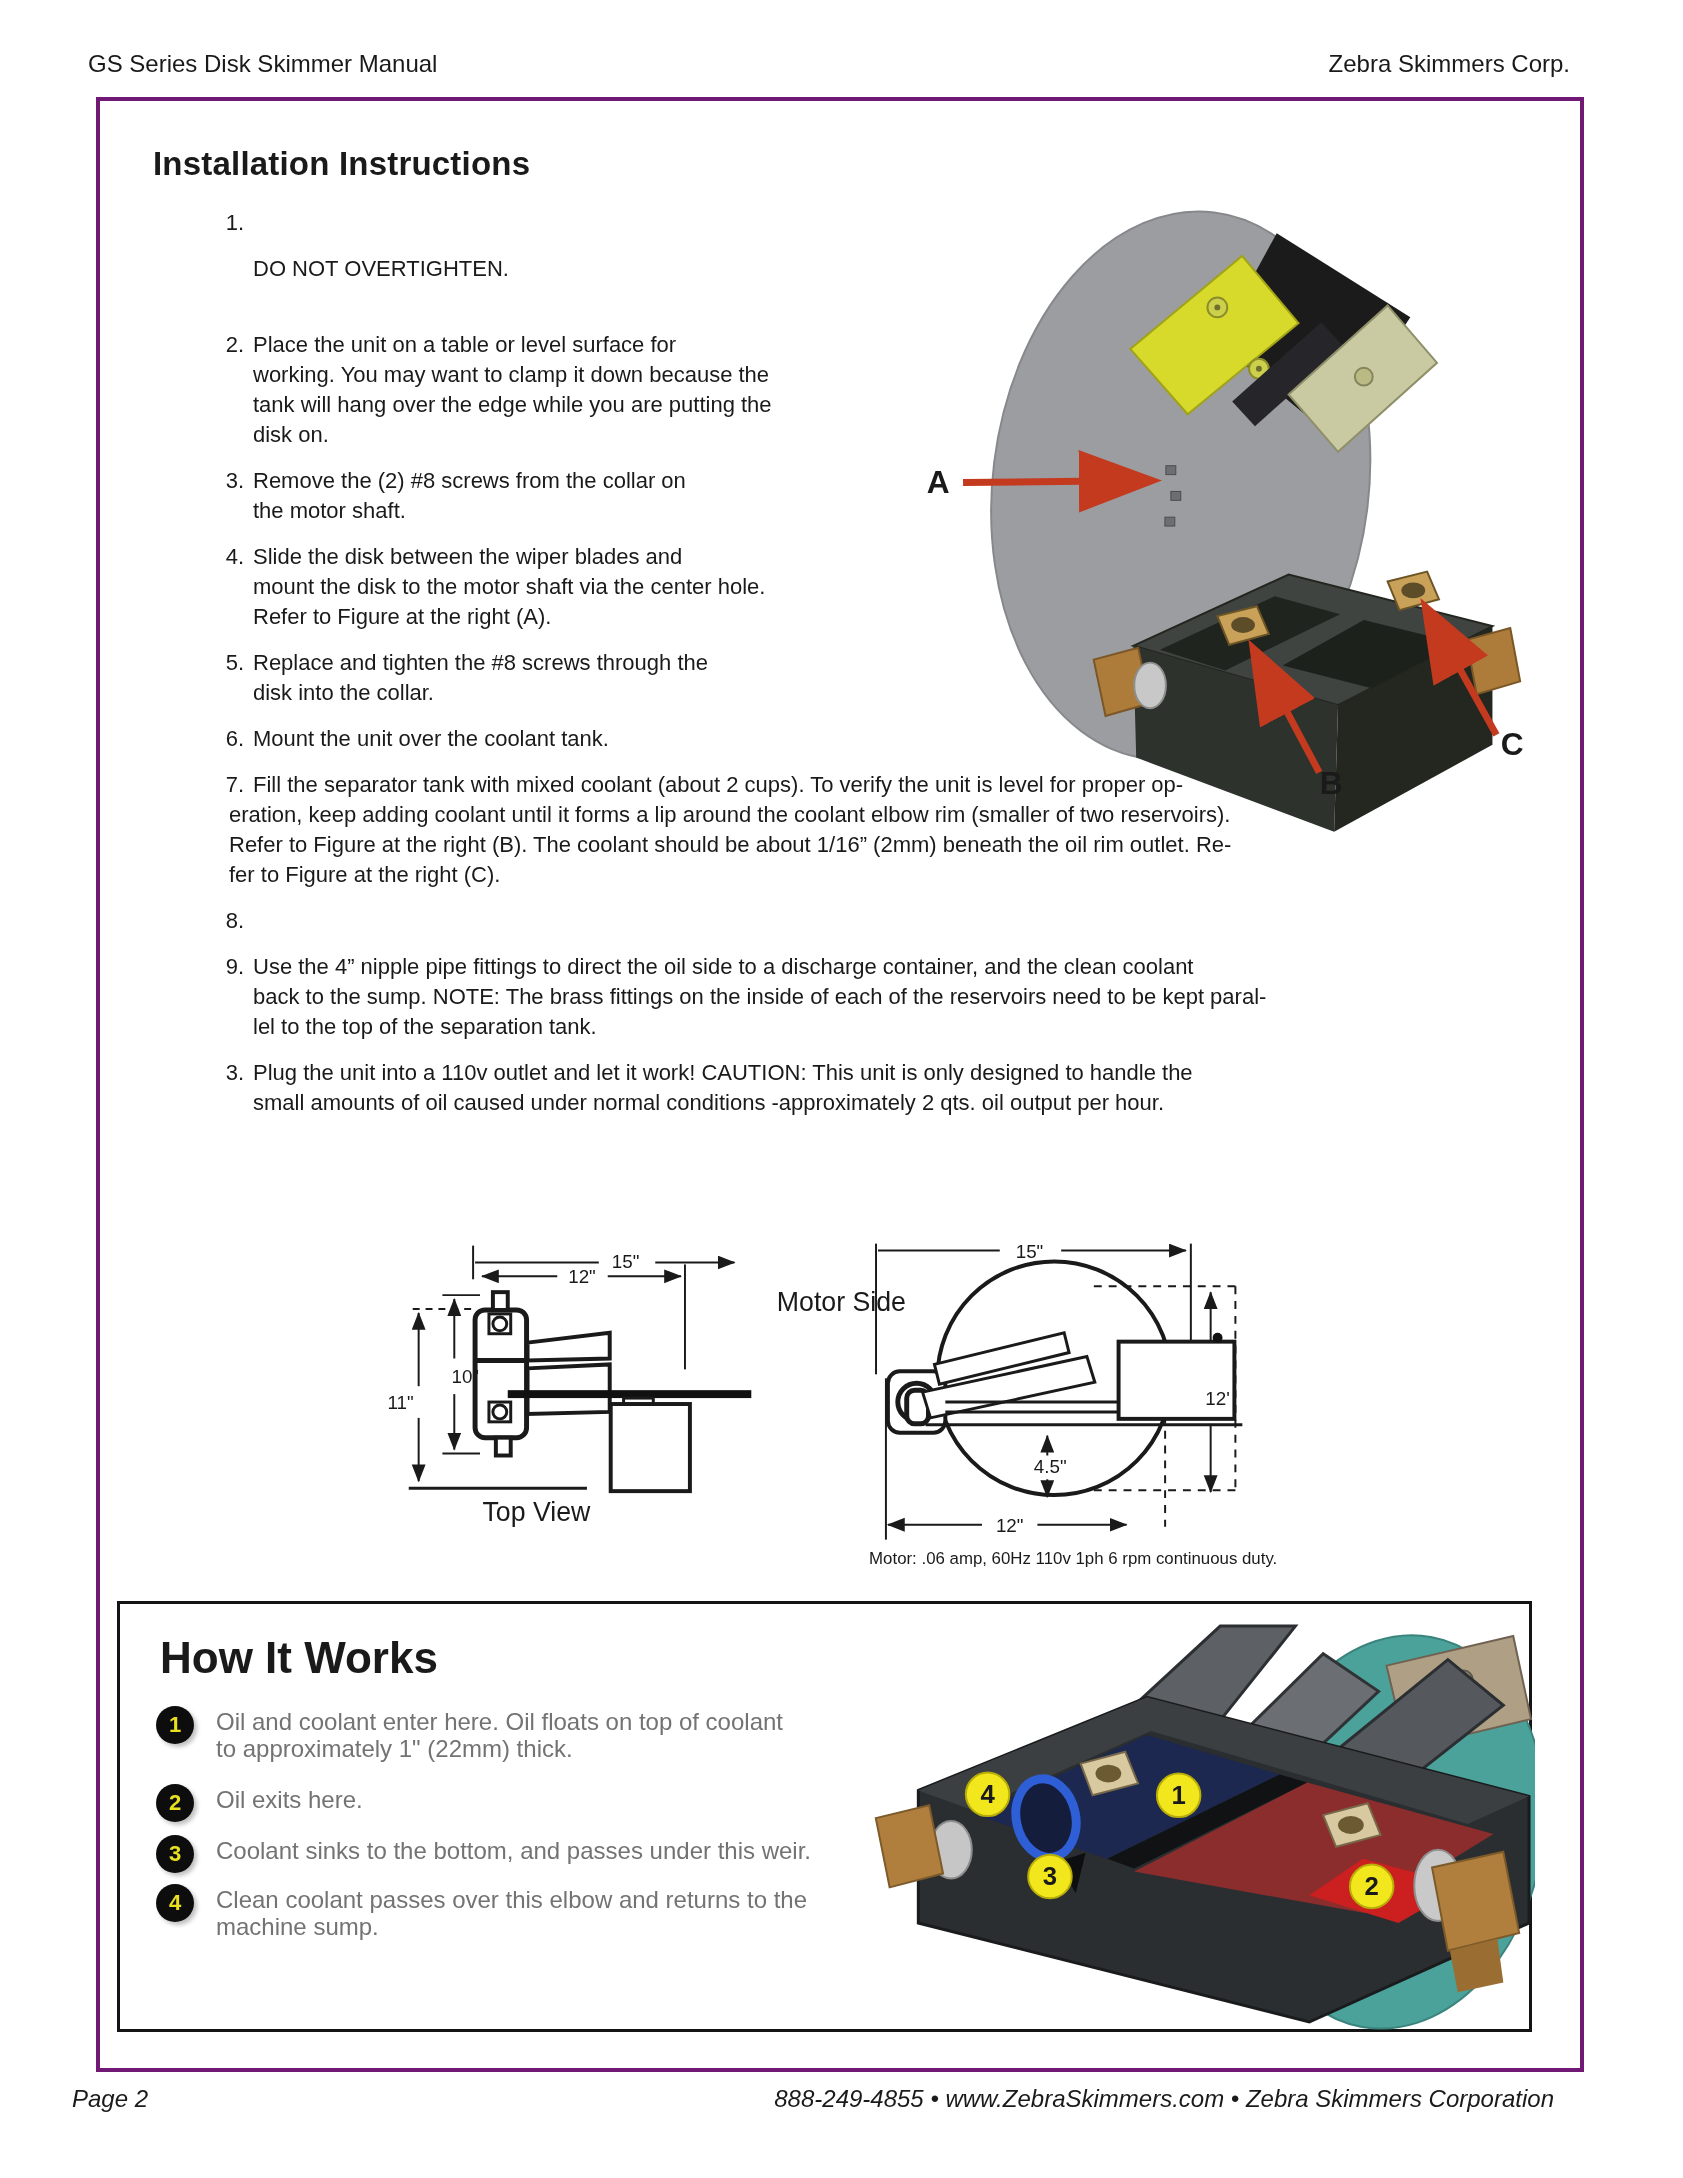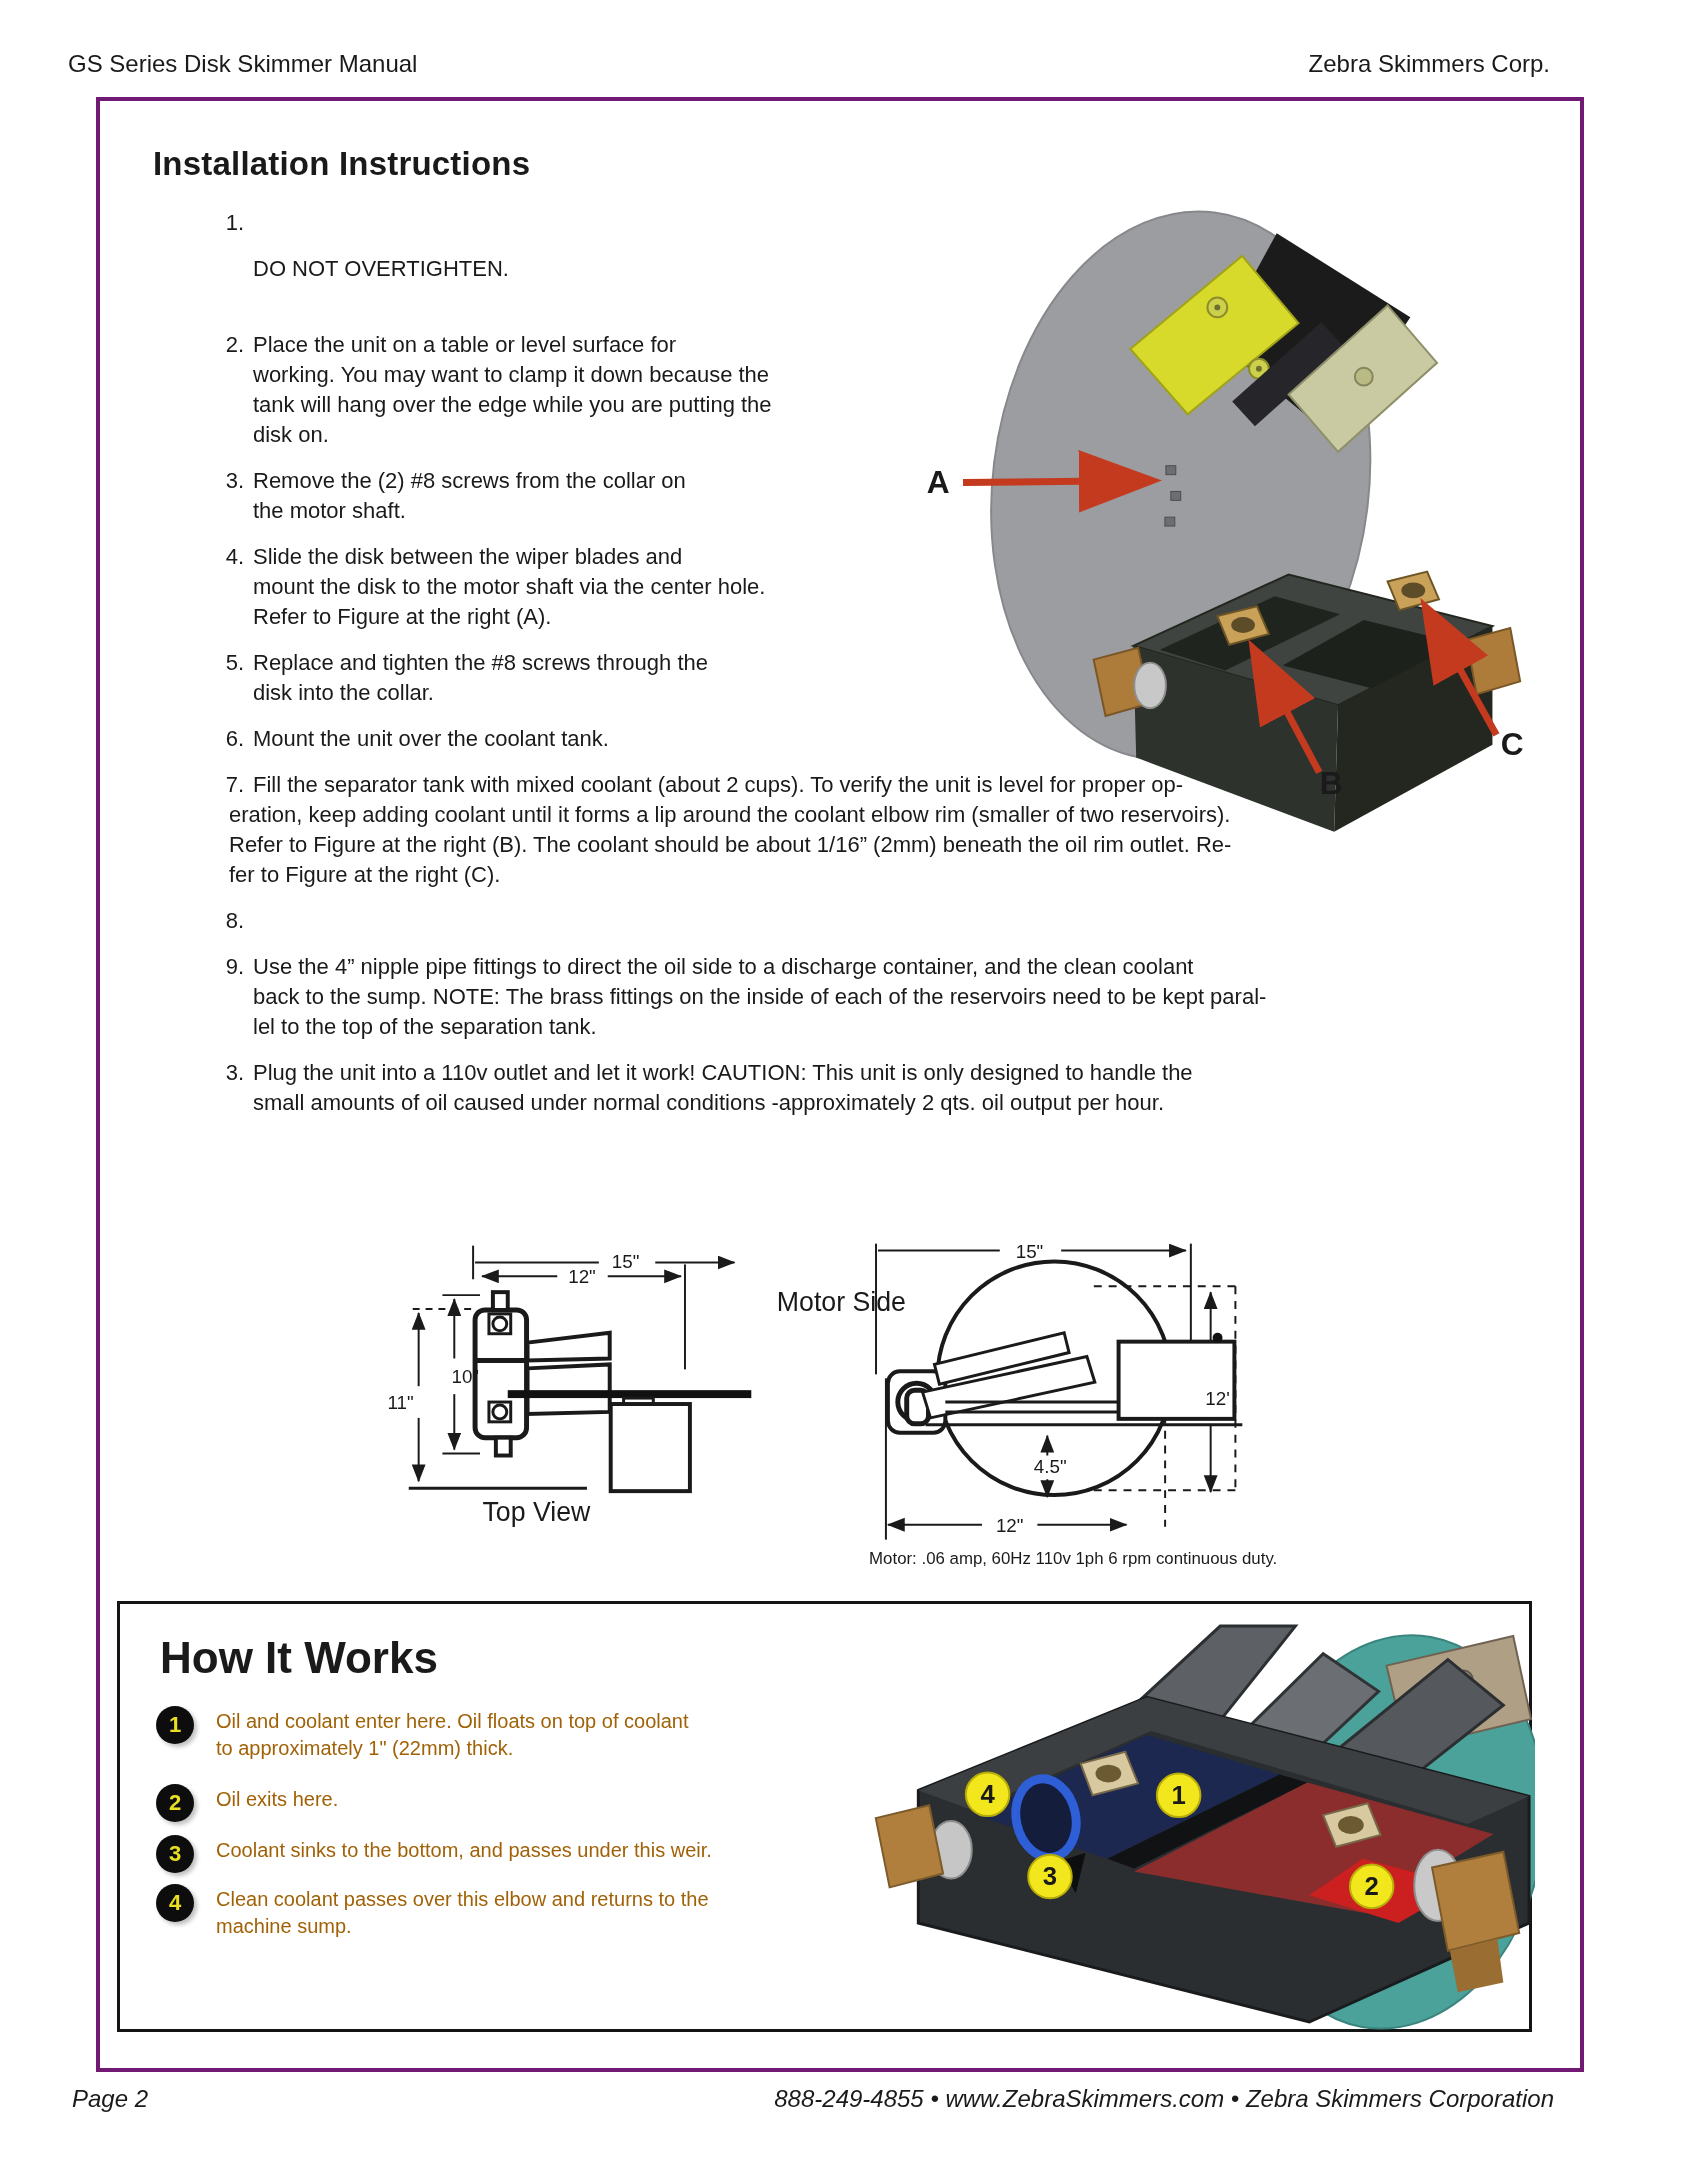--- a/index.html
+++ b/index.html
@@ -1,33 +1,33 @@
 <!DOCTYPE html>
 <html><head>
 <meta charset="utf-8">
 <style>
   html,body{margin:0;padding:0;background:#ffffff;}
   body{width:1683px;height:2178px;position:relative;font-family:"Liberation Sans",sans-serif;color:#1a1a1a;}
-  .hdr{position:absolute;left:68px;top:50px;width:1482px;display:flex;justify-content:space-between;font-size:24px;}
+  .hdr{position:absolute;left:88px;top:50px;width:1482px;display:flex;justify-content:space-between;font-size:24px;}
   .ftr{position:absolute;left:72px;top:2085px;width:1482px;display:flex;justify-content:space-between;font-size:24px;font-style:italic;}
   .pagebox{position:absolute;left:96px;top:97px;width:1480px;height:1967px;border:4px solid #701a75;}
   .title{position:absolute;left:53px;top:44px;font-size:33px;font-weight:bold;letter-spacing:0.2px;}
   .steps{position:absolute;left:0;top:107px;width:1445px;font-size:22px;line-height:30px;}
   .step{display:flex;margin-bottom:16px;}
   .step .num{width:144px;text-align:right;flex:none;}
   .step .txt,.step .col{margin-left:9px;white-space:pre-line;}
   .step .note{margin-top:16px;white-space:pre-line;}
   .step7 .txt{margin-left:-15px;text-indent:24px;}
   .figure{position:absolute;left:583px;top:38px;}
   .drawings{position:absolute;left:177px;top:1107px;}
   .hiw{position:absolute;left:17px;top:1500px;width:1409px;height:425px;border:3px solid #141414;}
   .hiw-title{position:absolute;left:40px;top:29px;font-size:44px;font-weight:bold;}
   .hiw-item{position:absolute;left:36px;display:flex;}
   .badge{width:38px;height:38px;border-radius:50%;background:#0d0d0d;color:#e8e020;font-size:22px;font-weight:bold;display:flex;align-items:center;justify-content:center;flex:none;box-shadow:3px 3px 4px rgba(0,0,0,.25);}
-  .hiw-item .txt{margin-left:22px;margin-top:2px;font-size:20px;line-height:27px;color:#a16207;white-space:pre-line;}
+  .hiw-item .txt{margin-left:22px;margin-top:2px;font-size:24px;line-height:27px;color:#737373;white-space:pre-line;}
   .hiw-art{position:absolute;left:732px;top:20px;}
   svg text{font-family:"Liberation Sans",sans-serif;fill:#1a1a1a;}
   .dimtxt{font-size:19px;}
   .viewlbl{font-size:27px;}
   .captxt{font-size:17px;}
   .abclbl{font-size:32px;font-weight:bold;}
 </style>
 </head>
 <body>
 

